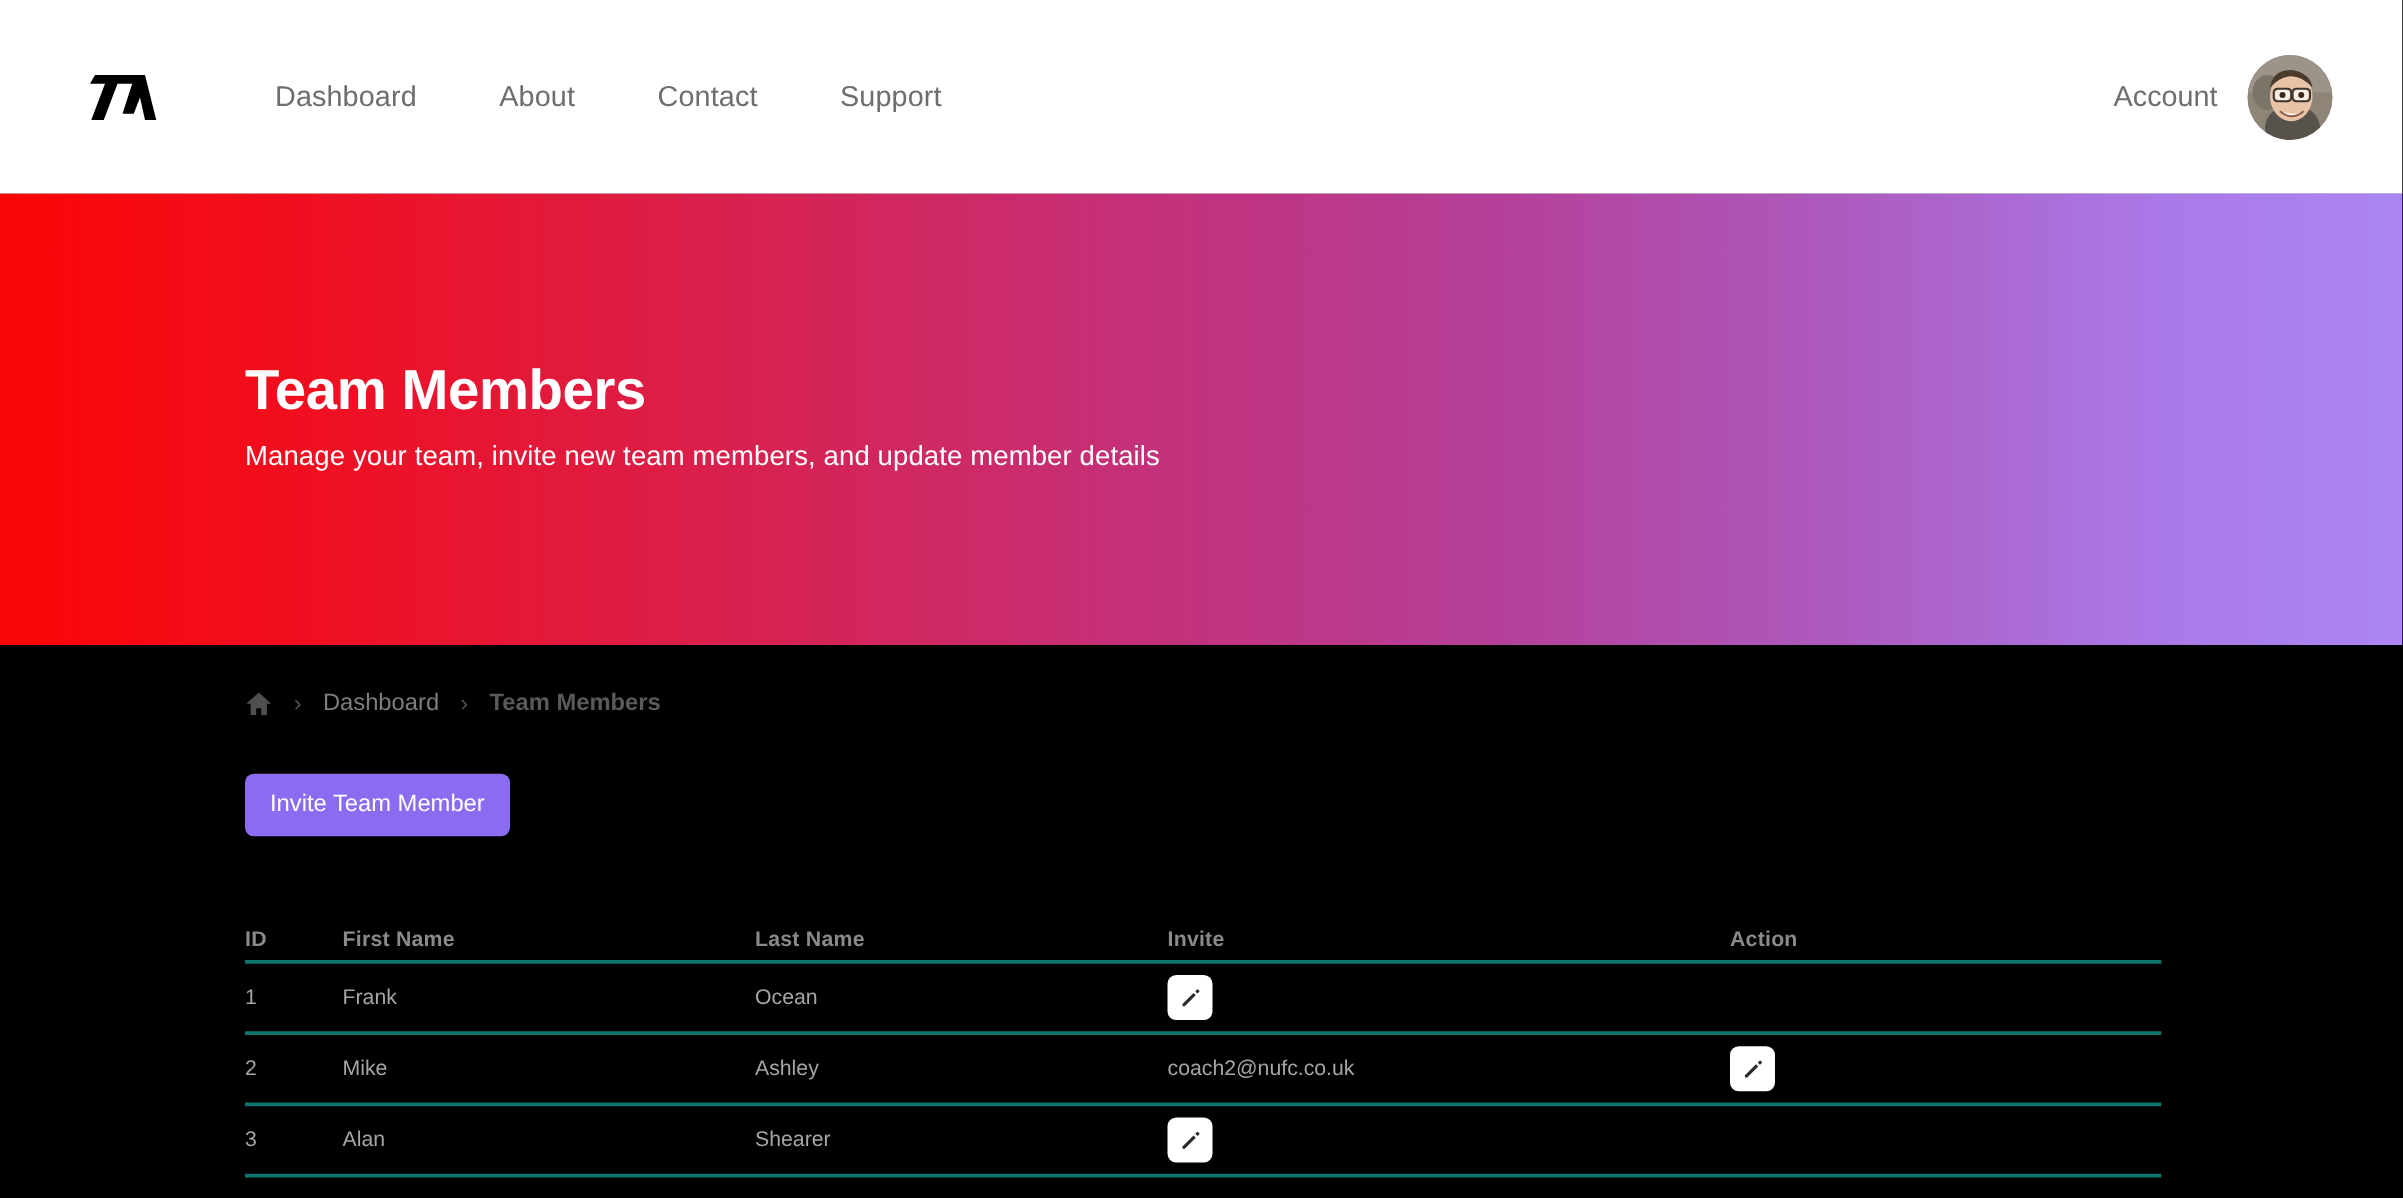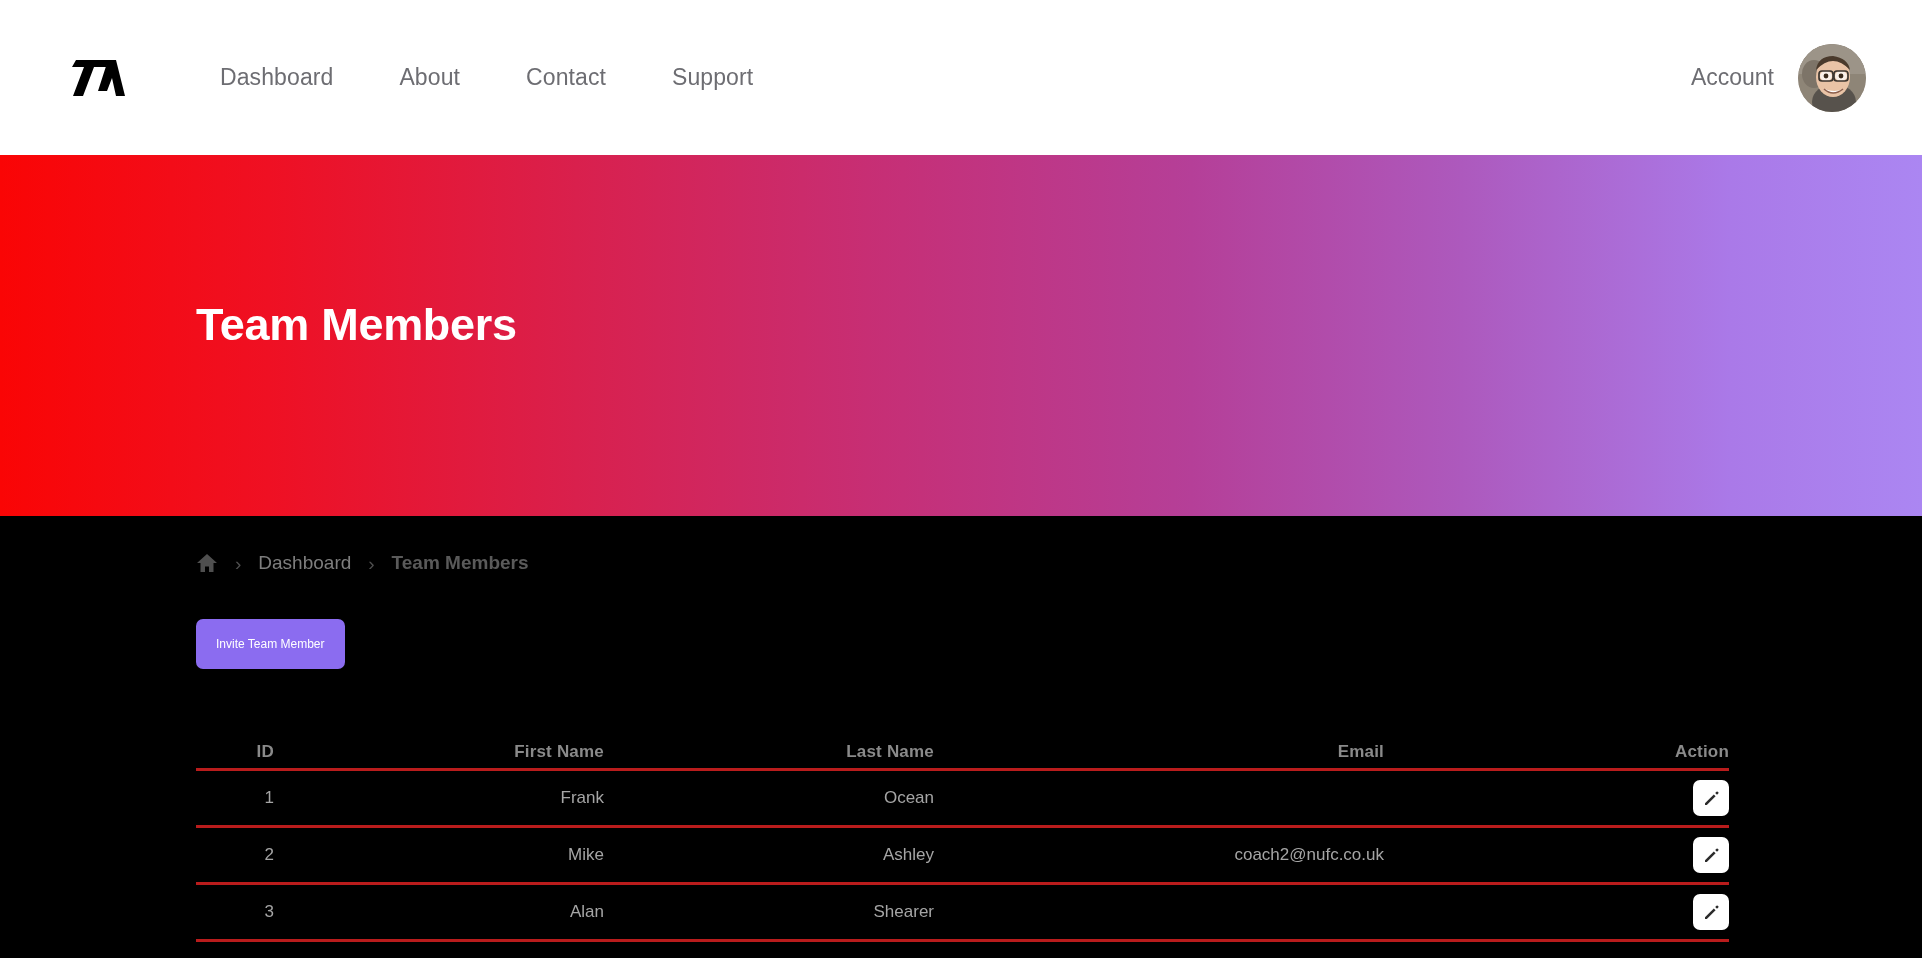--- a/index.html
+++ b/index.html
@@ -70,32 +70,31 @@
   .crumb{
     color:#7e7e7e; font-size:19px; text-decoration:none; white-space:nowrap;
   }
   .crumb.current{ color:#5a5a5a; font-weight:bold; }
 
   .invite-btn{
     margin-top:45px;
     display:inline-flex; align-items:center;
     height:50px; padding:0 20px;
     background:#8b6cf0; border:none; border-radius:7px;
-    color:#fff; font-size:12px; font-family:inherit;
+    color:#fff; font-size:19px; font-family:inherit;
     cursor:pointer;
   }
 
   
   .table{
     margin-top:56px; width:1533px;
   }
   .trow{
     display:flex; align-items:center;
-    border-bottom:3px solid #b91c1c;
-    text-align:right;
+    border-bottom:3px solid #0f766e;
   }
   .trow.head{ height:46px; padding-bottom:6px; align-items:flex-end; }
   .trow.data{ height:57px; }
   .c-id{ width:78px; flex:0 0 78px; }
   .c-first{ width:330px; flex:0 0 330px; }
   .c-last{ width:330px; flex:0 0 330px; }
   .c-email{ width:450px; flex:0 0 450px; }
   .c-action{ flex:1 1 auto; }
   .trow.head > div{
     color:#8a8a8a; font-size:17px; font-weight:bold; letter-spacing:.2px;
@@ -159,20 +158,21 @@
           <path d="M26 45 Q35 53 45 45" fill="none" stroke="#8b5f4d" stroke-width="1.6"></path>
         </g>
       </svg>
     </div>
   </div>
 </div>
 
 <div class="hero">
   <div class="hero-inner">
     <h1>Team Members</h1>
+    <p>Manage your team, invite new team members, and update member details</p>
   </div>
 </div>
 
 <div class="body">
 
   <div class="breadcrumb">
     <span class="crumb-home">
       <svg viewBox="0 0 22 22" xmlns="http://www.w3.org/2000/svg" aria-hidden="true">
         <path d="M11 2 L21 11 L17.5 11 L17.5 20 L13 20 L13 14.5 L9 14.5 L9 20 L4.5 20 L4.5 11 L1 11 Z" fill="#4f4f4f"></path>
       </svg>
@@ -184,21 +184,21 @@
   </div>
 
   <button class="invite-btn">Invite Team Member</button>
 
   <div class="table">
 
     <div class="trow head">
       <div class="c-id">ID</div>
       <div class="c-first">First Name</div>
       <div class="c-last">Last Name</div>
-      <div class="c-email">Email</div>
+      <div class="c-email">Invite</div>
       <div class="c-action">Action</div>
     </div>
 
     <div class="trow data">
       <div class="c-id">1</div>
       <div class="c-first">Frank</div>
       <div class="c-last">Ocean</div>
       <div class="c-action">
         <button class="edit-btn">
           <svg viewBox="0 0 19 19" xmlns="http://www.w3.org/2000/svg" aria-hidden="true">

